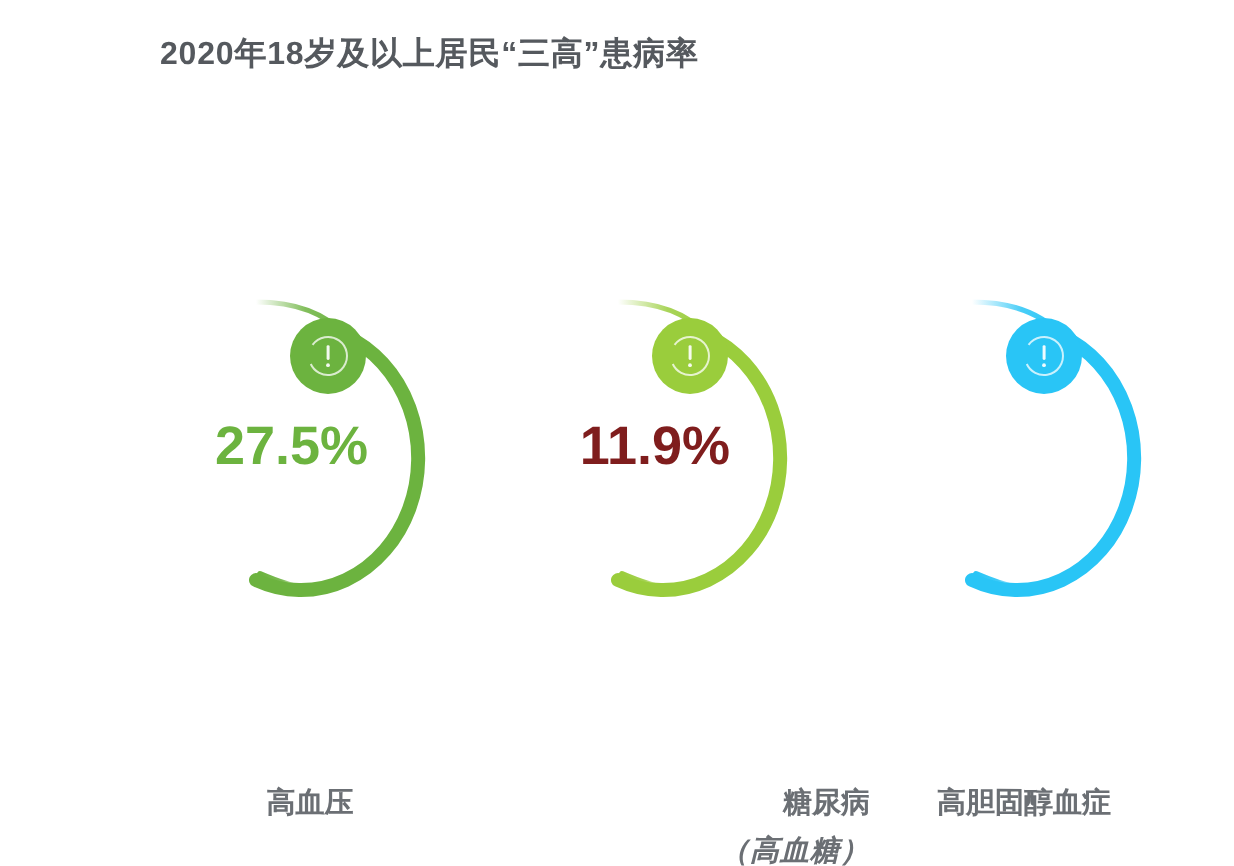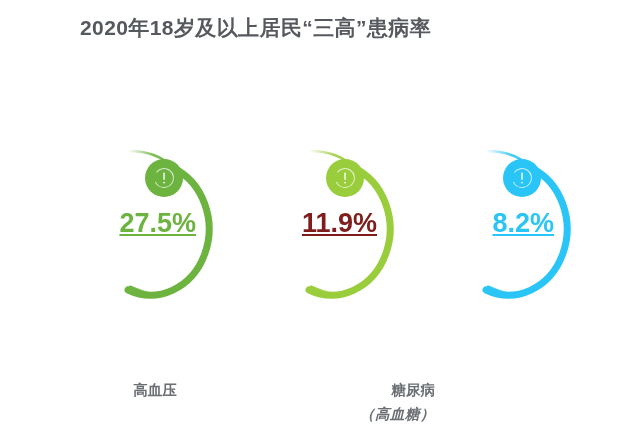--- a/index.html
+++ b/index.html
@@ -21,21 +21,21 @@
     top: 0;
     width: 617px;
     height: 433px;
   }
 
   
   .chart-title {
     position: absolute;
     left: 80px;
     top: 13px;
-    font-size: 21px;
+    font-size: 16px;
     font-weight: bold;
     color: #55595e;
     letter-spacing: 0.4px;
     white-space: nowrap;
     line-height: 30px;
   }
 
   
   .gauge-row {
     position: absolute;
@@ -61,41 +61,40 @@
     top: 0;
     width: 180px;
     height: 175px;
     display: block;
     overflow: visible;
   }
 
   .gauge-value {
     position: absolute;
     top: 72px;
-    left: 16px;
+    left: 4px;
     width: 118px;
     text-align: right;
     font-size: 27px;
     font-weight: bold;
     line-height: 32px;
     white-space: nowrap;
-    text-decoration: underline;
   }
 
   
   .label-row {
     position: absolute;
     left: 0;
     top: 374px;
     width: 617px;
     height: 59px;
   }
   .gauge-label {
     position: absolute;
-    top: 4px;
+    top: 16px;
     width: 200px;
     text-align: center;
     color: #6b6f74;
     font-size: 14.5px;
     font-weight: bold;
     line-height: 24px;
   }
   .gauge-label .l2 {
     display: block;
     letter-spacing: 0.5px;
@@ -190,31 +189,31 @@
         <path d="M 66 16 Q 96 16 111 33" fill="none" stroke="url(#taperA2)" stroke-width="2.6" stroke-linecap="round"></path>
         <path d="M 111 33 A 55 62 0 0 1 66 155" fill="none" stroke="#29c5f6" stroke-width="7" stroke-linecap="round"></path>
         <path d="M 72 152 Q 58 158 50 159" fill="none" stroke="url(#taperB2)" stroke-width="3" stroke-linecap="round" transform="scale(-1,1) translate(-140,0)"></path>
         <circle cx="102" cy="43" r="19" fill="#29c5f6"></circle>
         <g>
           <circle cx="102" cy="43" r="9.5" fill="none" stroke="#ffffff" stroke-width="1" stroke-opacity="0.75" stroke-dasharray="42 10" transform="rotate(-100 102 43)"></circle>
           <rect x="101.3" y="37.6" width="1.5" height="7.4" rx="0.7" fill="#ffffff" fill-opacity="0.92"></rect>
           <circle cx="102" cy="47.6" r="0.95" fill="#ffffff" fill-opacity="0.92"></circle>
         </g>
       </svg>
-      <div class="gauge-value" style="color:#29c5f6">8.2%</div>
     </div>
 
   </div>
 
   <div class="label-row">
     <div class="gauge-label u0">
       <span>高血压</span>
       <span class="l2"></span>
     </div>
     <div class="gauge-label u1">
       <span>糖尿病</span>
       <span class="l2">（高血糖）</span>
     </div>
     <div class="gauge-label u2">
+      <span>高胆固醇血症</span>
     </div>
   </div>
 
 </div>
 
 </body></html>

